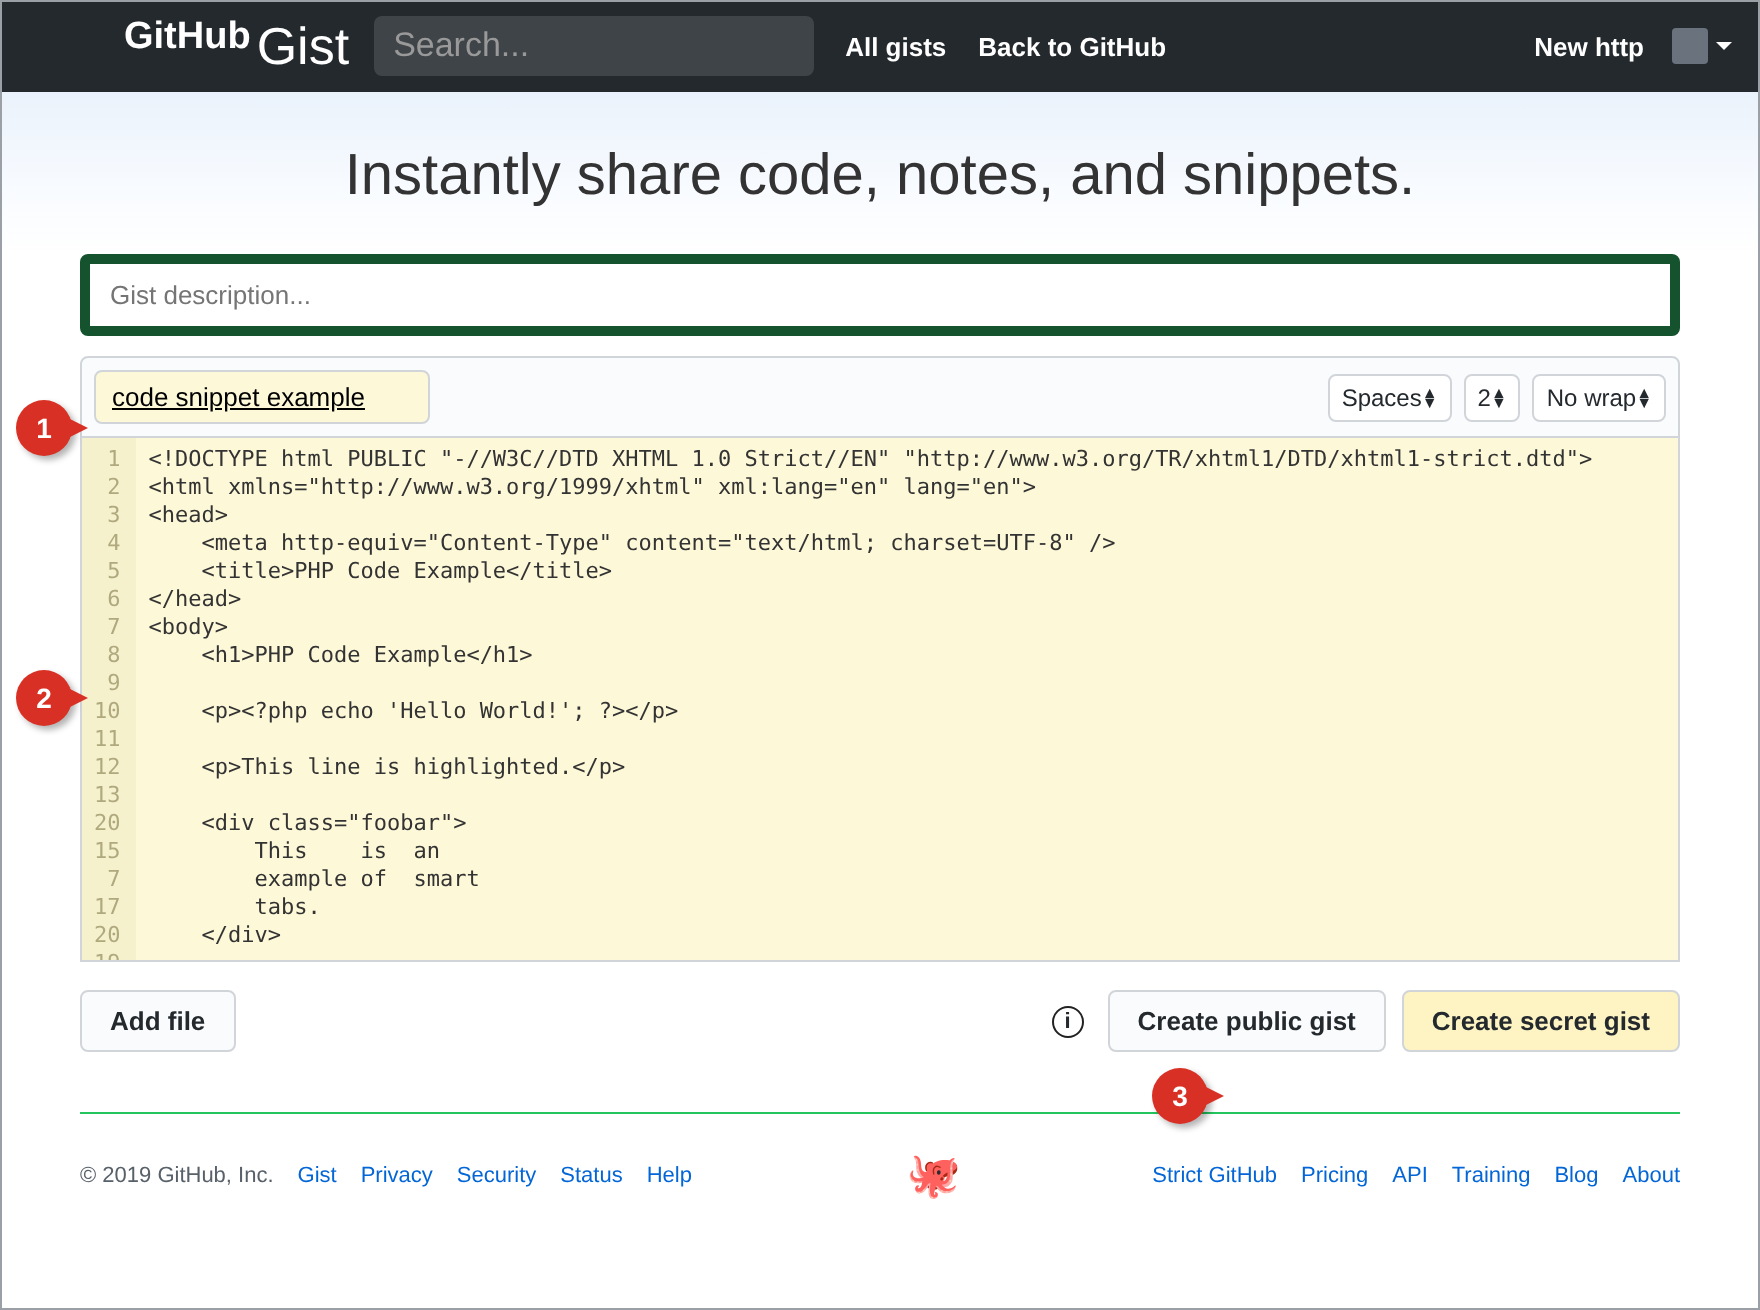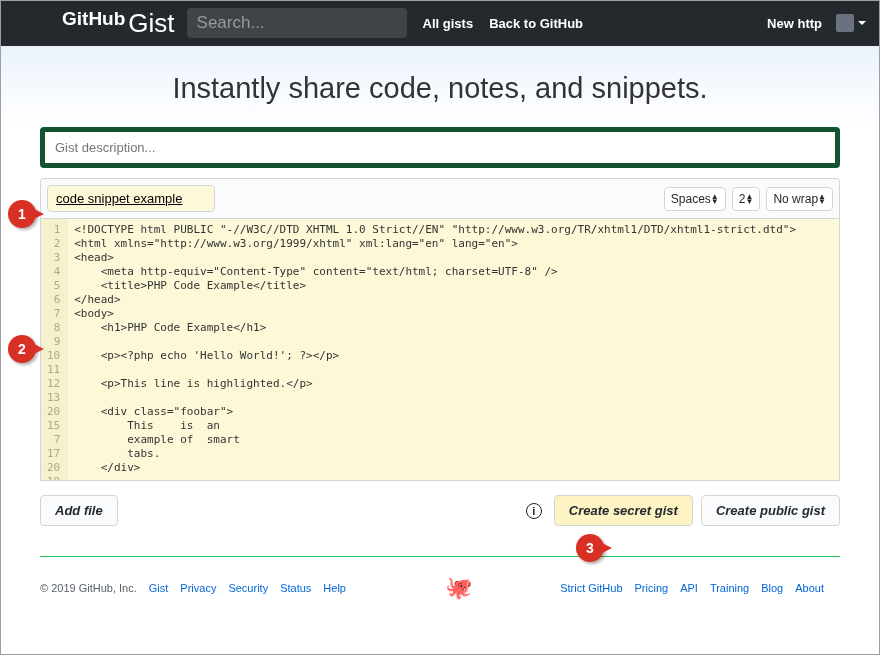--- a/index.html
+++ b/index.html
@@ -26,21 +26,21 @@
 .file-header { display: flex; align-items: center; background: #fafbfc; border: 1px solid #d1d5da; border-top-left-radius: 4px; border-top-right-radius: 4px; padding: 6px; gap: 6px; }
 .filename { border: 1px solid #d1d5da; border-radius: 4px; padding: 5px 8px; font-size: 13px; width: 168px; background: #fdf8d8; text-decoration: underline; }
 .fh-spacer { flex: 1; }
 .selectbox { border: 1px solid #d1d5da; border-radius: 4px; padding: 4px 6px; font-size: 12px; background: #fff; display: flex; align-items: center; gap: 0; }
 .updn { display: inline-block; line-height: 5px; font-size: 8px; }
 .editor { border: 1px solid #d1d5da; border-top: none; position: relative; height: 262px; overflow: hidden; }
 .editor-inner { display: flex; height: 100%; overflow-y: scroll; background: #fdf8d8; }
 .gutter { background: #f6f1cd; color: #b0a97e; font-family: Consolas, Monaco, monospace; font-size: 11px; text-align: right; padding: 4px 8px 4px 6px; user-select: none; line-height: 14px; }
 .code { font-family: Consolas, Monaco, monospace; font-size: 11px; color: #333; padding: 4px 6px; white-space: pre; line-height: 14px; flex: 1; }
 .actions { display: flex; align-items: center; padding: 14px 0; gap: 8px; }
-.btn { border: 1px solid #d1d5da; background: #fafbfc; padding: 7px 14px; border-radius: 4px; font-size: 13px; font-weight: 600; color: #24292e; cursor: pointer; font-style: italic; }
+.btn { border: 1px solid #d1d5da; background: #fafbfc; padding: 7px 14px; border-radius: 4px; font-size: 13px; font-weight: 600; color: #24292e; cursor: pointer; }
 .btn.hl { background: #fdf3c3; }
 .info-icon { width: 16px; height: 16px; border: 1.5px solid #222; border-radius: 50%; display: inline-flex; align-items: center; justify-content: center; font-size: 11px; font-weight: bold; margin-right: 4px; }
 .footer { border-top: 1px solid #22c55e; margin-top: 16px; padding: 18px 0; display: flex; align-items: center; font-size: 11px; color: #586069; }
 .footer a { color: #0366d6; text-decoration: none; margin-right: 12px; }
 .footer .copy { color: #586069; margin-right: 12px; }
 .footer .mark { color: #ccc; font-size: 22px; }
 .callout { position: absolute; z-index: 50; }
 .bubble { background: #d93025; color: #fff; width: 28px; height: 28px; border-radius: 50%; display: flex; align-items: center; justify-content: center; font-weight: 600; font-size: 14px; box-shadow: 2px 2px 3px rgba(0,0,0,0.3); position: relative; }
 .bubble::after { content: ''; position: absolute; right: -8px; top: 9px; width: 0; height: 0; border-top: 5px solid transparent; border-bottom: 5px solid transparent; border-left: 10px solid #d93025; }
 .frame-border { position: absolute; inset: 0; border: 1px solid #9aa0a6; pointer-events: none; }
@@ -117,38 +117,38 @@
               <div>19</div>
             </div>
       <div class="code" id="codearea"><div>&lt;!DOCTYPE html PUBLIC "-//W3C//DTD XHTML 1.0 Strict//EN" "http://www.w3.org/TR/xhtml1/DTD/xhtml1-strict.dtd"&gt;</div><div>&lt;html xmlns="http://www.w3.org/1999/xhtml" xml:lang="en" lang="en"&gt;</div><div>&lt;head&gt;</div><div>    &lt;meta http-equiv="Content-Type" content="text/html; charset=UTF-8" /&gt;</div><div>    &lt;title&gt;PHP Code Example&lt;/title&gt;</div><div>&lt;/head&gt;</div><div>&lt;body&gt;</div><div>    &lt;h1&gt;PHP Code Example&lt;/h1&gt;</div><div>&nbsp;</div><div>    &lt;p&gt;&lt;?php echo 'Hello World!'; ?&gt;&lt;/p&gt;</div><div>&nbsp;</div><div>    &lt;p&gt;This line is highlighted.&lt;/p&gt;</div><div>&nbsp;</div><div>    &lt;div class="foobar"&gt;</div><div>        This    is  an</div><div>        example of  smart</div><div>        tabs.</div><div>    &lt;/div&gt;</div><div>&nbsp;</div></div>
     </div>
   </div>
 
   <div class="actions">
     <button class="btn">Add file</button>
     <div class="spacer"></div>
     <span class="info-icon">i</span>
+    <button class="btn">Create public gist</button>
     <button class="btn hl">Create secret gist</button>
-    <button class="btn">Create public gist</button>
   </div>
 
   <div class="footer">
     <span class="copy">© 2019 GitHub, Inc.</span>
     <a href="#">Gist</a>
     <a href="#">Privacy</a>
     <a href="#">Security</a>
     <a href="#">Status</a>
     <a href="#">Help</a>
     <div class="spacer" style="text-align:center;"><span class="mark">🐙</span></div>
     <a href="#">Strict GitHub</a>
     <a href="#">Pricing</a>
     <a href="#">API</a>
     <a href="#">Training</a>
     <a href="#">Blog</a>
-    <a href="#" style="margin-right:16px;">About</a>
+    <a href="#" style="margin-right:0;">About</a>
   </div>
 </div>
 
 </div>
 
 <div class="callout" style="left:8px; top:200px;">
       <div class="bubble">1</div>
     </div>
 <div class="callout" style="left:8px; top:335px;">
       <div class="bubble">2</div>

